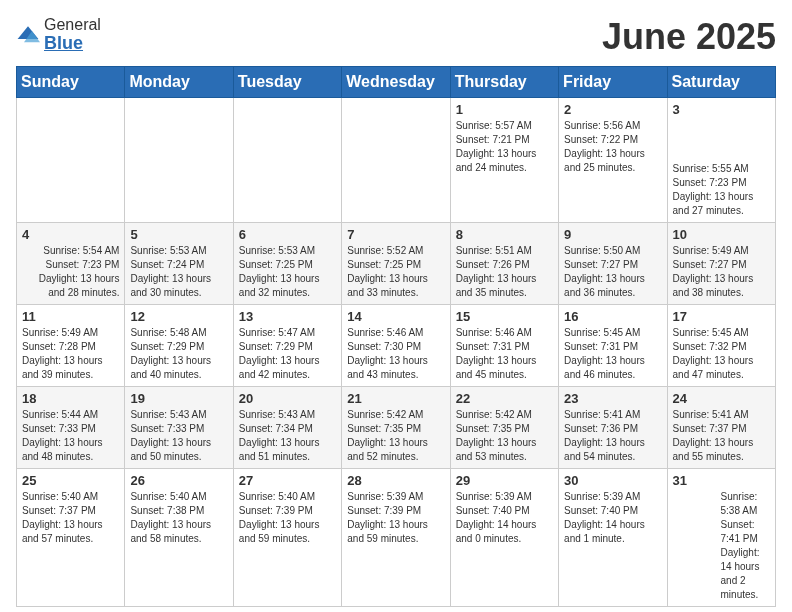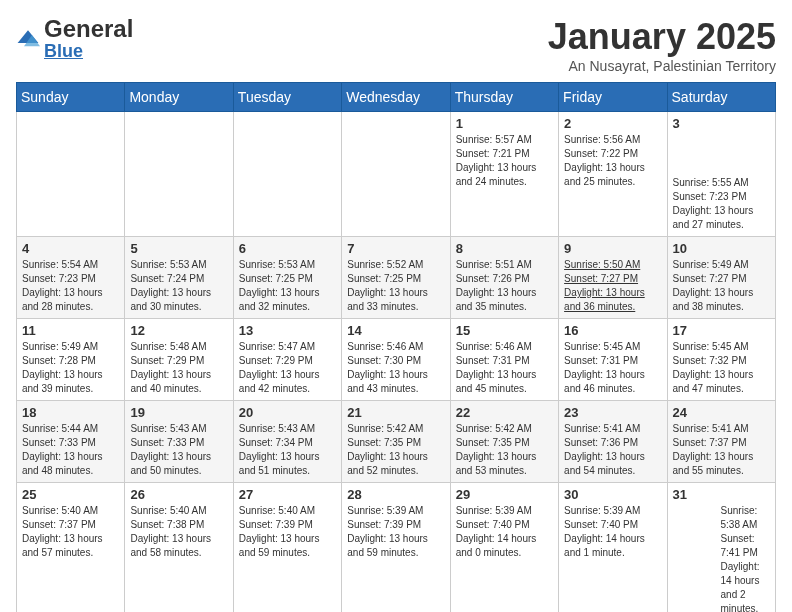--- a/index.html
+++ b/index.html
@@ -20,22 +20,22 @@
       display: flex;
       align-items: center;
       gap: 4px;
     }
     .logo-text {
       display: flex;
       flex-direction: column;
       line-height: 1.1;
     }
     .logo-general {
-      font-size: 24px;
-      font-weight: bold;
+      font-size: 16px;
+      font-weight: normal;
       color: #333;
     }
     .logo-blue {
       font-size: 18px;
       font-weight: bold;
       color: #2a6db5;
       text-decoration: underline;
     }
     .logo-icon {
       width: 24px;
@@ -56,22 +56,22 @@
     table {
       width: 100%;
       border-collapse: collapse;
       font-size: 11px;
     }
     thead tr th {
       background-color: #2a6db5;
       color: #fff;
       padding: 6px 4px;
       text-align: left;
-      font-size: 14px;
-      font-weight: normal;
+      font-size: 16px;
+      font-weight: bold;
       border: 1px solid #1a5a9a;
       margin-left: 26px;
     }
     tbody tr td {
       border: 1px solid #ccc;
       vertical-align: top;
       padding: 4px 5px;
       width: 107px;
       min-height: 80px;
       background: #fff;
@@ -102,22 +102,21 @@
     <svg class="logo-icon" viewBox="0 0 30 30">
       <polygon points="15,4 28,20 2,20" fill="#2a6db5"></polygon>
       <polygon points="20,10 30,24 10,24" fill="#4a9fd5" opacity="0.7"></polygon>
     </svg>
     <div class="logo-text">
       <span class="logo-general">General</span>
       <span class="logo-blue">Blue</span>
     </div>
   </div>
   <div class="title-area">
-    <div class="cal-title">January 2025</div>
-    <div class="cal-subtitle">An Nusayrat, Palestinian Territory</div>
+    <div class="cal-title">June 2025</div>
   </div>
 </div>
 
 <table>
   <thead>
     <tr>
     <th>Sunday</th>
         <th>Monday</th>
         <th>Tuesday</th>
         <th>Wednesday</th>
@@ -150,21 +149,21 @@
           <div class="day-num">3</div>
           <div class="day-info" style="white-space: pre-line; margin-top: 45px;">Sunrise: 5:55 AM
 Sunset: 7:23 PM
 Daylight: 13 hours
 and 27 minutes.</div>
         </td>
       </tr>
       <tr>
         <td>
           <div class="day-num">4</div>
-          <div class="day-info" style="white-space: pre-line;">Sunrise: 5:54 AM
+          <div class="day-info" style="white-space: pre-line; text-align: right;">Sunrise: 5:54 AM
 Sunset: 7:23 PM
 Daylight: 13 hours
 and 28 minutes.</div>
         </td>
         <td>
           <div class="day-num">5</div>
           <div class="day-info" style="white-space: pre-line;">Sunrise: 5:53 AM
 Sunset: 7:24 PM
 Daylight: 13 hours
 and 30 minutes.</div>
@@ -185,21 +184,21 @@
         </td>
         <td>
           <div class="day-num">8</div>
           <div class="day-info" style="white-space: pre-line;">Sunrise: 5:51 AM
 Sunset: 7:26 PM
 Daylight: 13 hours
 and 35 minutes.</div>
         </td>
         <td>
           <div class="day-num">9</div>
-          <div class="day-info" style="white-space: pre-line; text-decoration: underline;">Sunrise: 5:50 AM
+          <div class="day-info" style="white-space: pre-line;">Sunrise: 5:50 AM
 Sunset: 7:27 PM
 Daylight: 13 hours
 and 36 minutes.</div>
         </td>
         <td>
           <div class="day-num">10</div>
           <div class="day-info" style="white-space: pre-line;">Sunrise: 5:49 AM
 Sunset: 7:27 PM
 Daylight: 13 hours
 and 38 minutes.</div>

